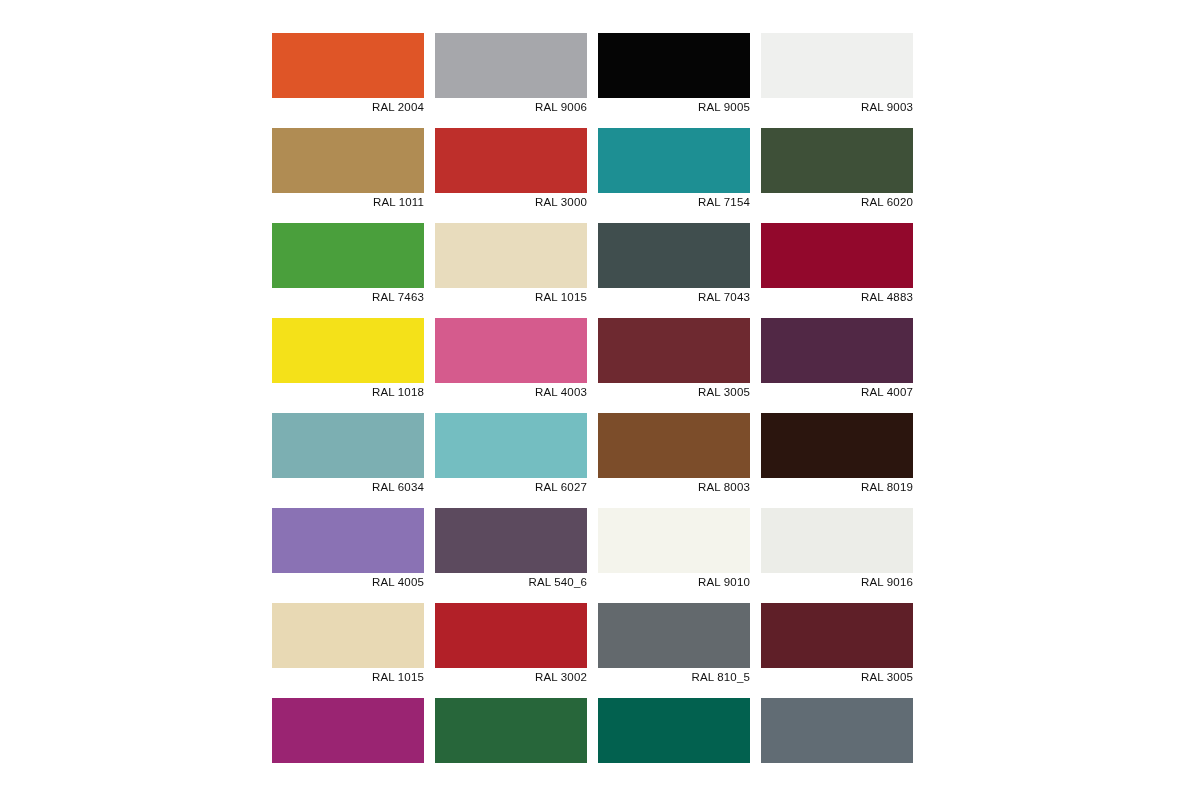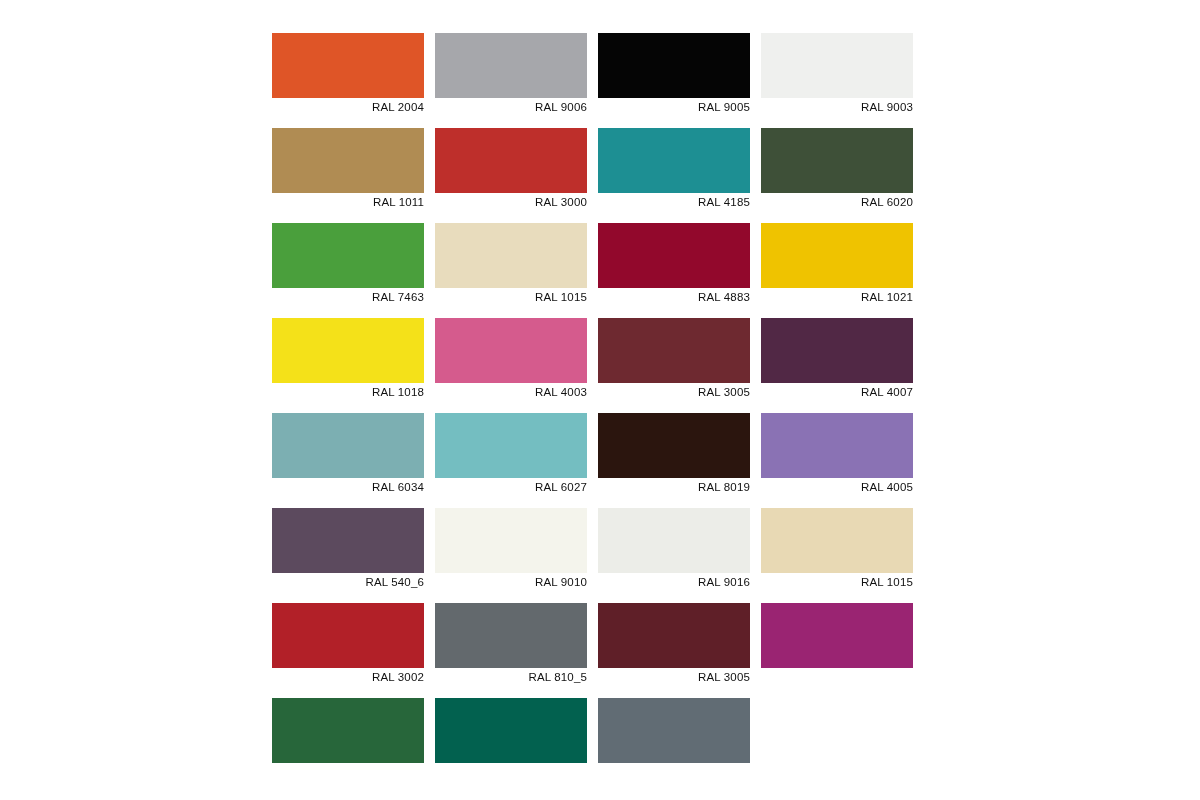--- a/index.html
+++ b/index.html
@@ -84,41 +84,41 @@
       <div class="swatch-cell">
         <span class="swatch-chip" style="background: rgb(176, 140, 83);"></span>
         <span class="swatch-label">RAL 1011</span>
       </div>
       <div class="swatch-cell">
         <span class="swatch-chip" style="background: rgb(190, 47, 43);"></span>
         <span class="swatch-label">RAL 3000</span>
       </div>
       <div class="swatch-cell">
         <span class="swatch-chip" style="background: rgb(29, 143, 147);"></span>
-        <span class="swatch-label">RAL 4185</span>
+        <span class="swatch-label">RAL 7154</span>
       </div>
       <div class="swatch-cell">
         <span class="swatch-chip" style="background: rgb(62, 80, 56);"></span>
         <span class="swatch-label">RAL 6020</span>
       </div>
       <div class="swatch-cell">
         <span class="swatch-chip" style="background: rgb(74, 159, 60);"></span>
         <span class="swatch-label">RAL 7463</span>
       </div>
       <div class="swatch-cell">
         <span class="swatch-chip" style="background: rgb(232, 220, 189);"></span>
         <span class="swatch-label">RAL 1015</span>
       </div>
       <div class="swatch-cell">
+        <span class="swatch-chip" style="background: rgb(64, 78, 78);"></span>
+        <span class="swatch-label">RAL 7043</span>
+      </div>
+      <div class="swatch-cell">
         <span class="swatch-chip" style="background: rgb(146, 8, 44);"></span>
         <span class="swatch-label">RAL 4883</span>
-      </div>
-      <div class="swatch-cell">
-        <span class="swatch-chip" style="background: rgb(239, 195, 0);"></span>
-        <span class="swatch-label">RAL 1021</span>
       </div>
       <div class="swatch-cell">
         <span class="swatch-chip" style="background: rgb(244, 225, 25);"></span>
         <span class="swatch-label">RAL 1018</span>
       </div>
       <div class="swatch-cell">
         <span class="swatch-chip" style="background: rgb(213, 91, 141);"></span>
         <span class="swatch-label">RAL 4003</span>
       </div>
       <div class="swatch-cell">
@@ -129,20 +129,24 @@
         <span class="swatch-chip" style="background: rgb(81, 40, 69);"></span>
         <span class="swatch-label">RAL 4007</span>
       </div>
       <div class="swatch-cell">
         <span class="swatch-chip" style="background: rgb(124, 175, 178);"></span>
         <span class="swatch-label">RAL 6034</span>
       </div>
       <div class="swatch-cell">
         <span class="swatch-chip" style="background: rgb(116, 190, 193);"></span>
         <span class="swatch-label">RAL 6027</span>
+      </div>
+      <div class="swatch-cell">
+        <span class="swatch-chip" style="background: rgb(124, 77, 42);"></span>
+        <span class="swatch-label">RAL 8003</span>
       </div>
       <div class="swatch-cell">
         <span class="swatch-chip" style="background: rgb(43, 21, 14);"></span>
         <span class="swatch-label">RAL 8019</span>
       </div>
       <div class="swatch-cell">
         <span class="swatch-chip" style="background: rgb(138, 114, 180);"></span>
         <span class="swatch-label">RAL 4005</span>
       </div>
       <div class="swatch-cell">

